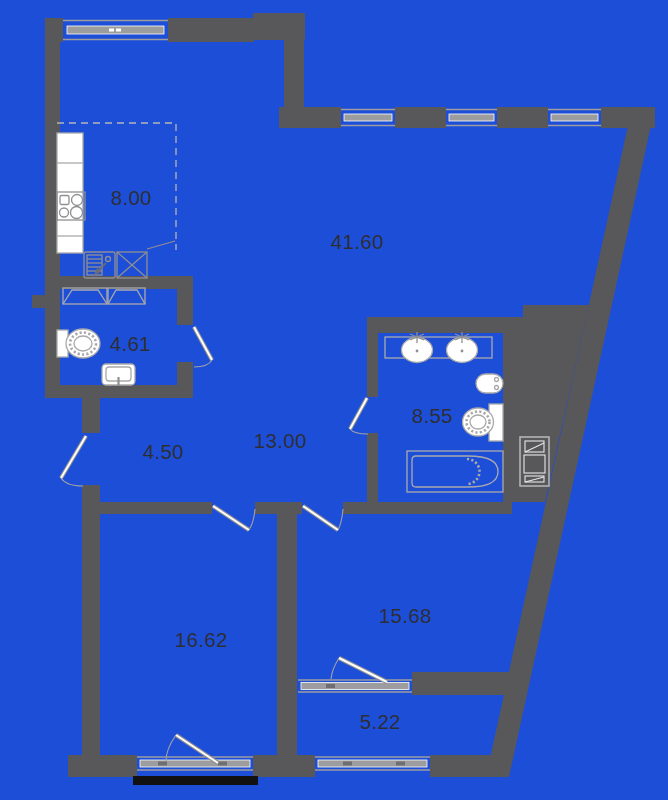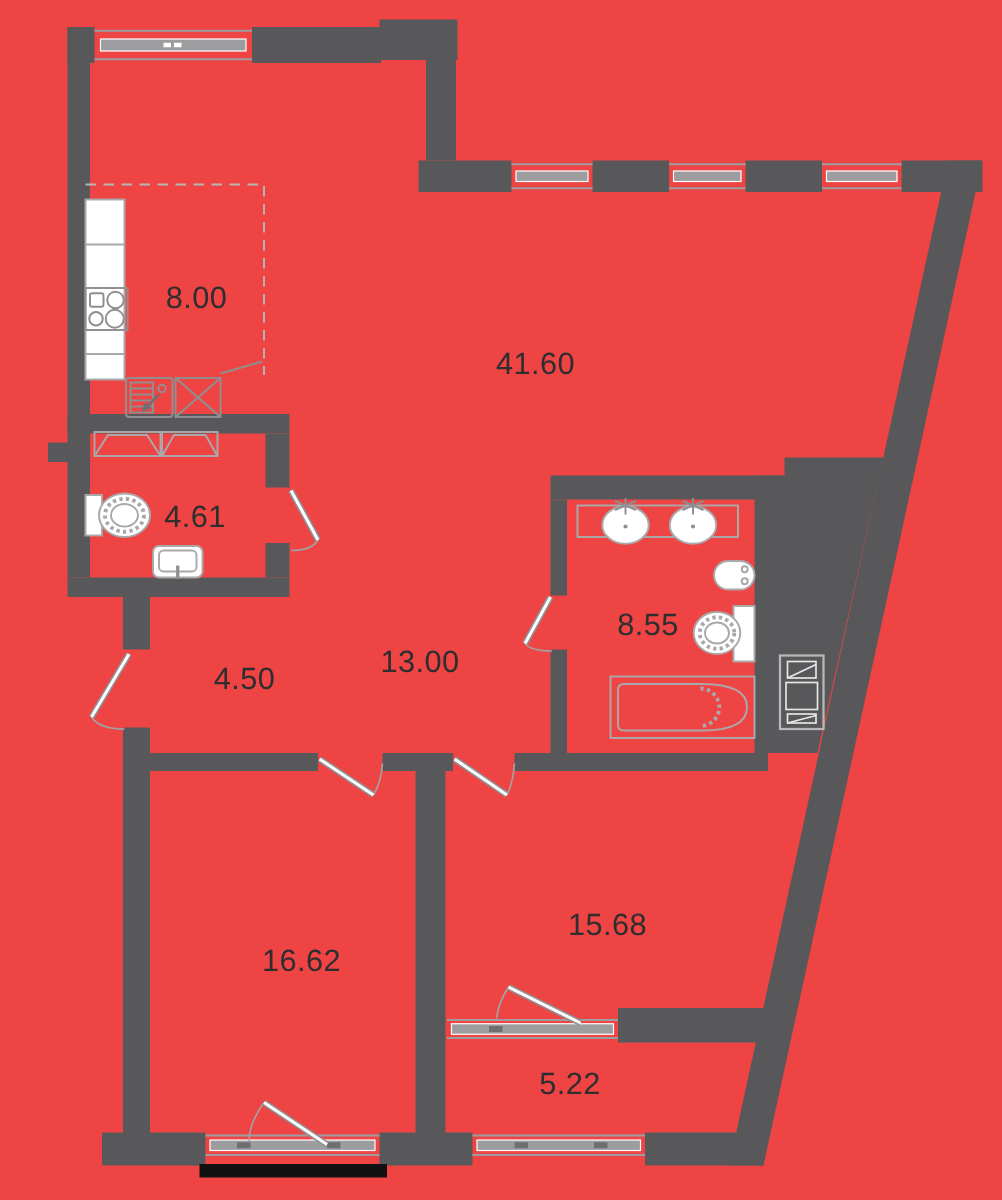--- a/index.html
+++ b/index.html
@@ -1,16 +1,16 @@
 <!DOCTYPE html>
 <html><head>
 <meta charset="utf-8">
 <style>
   html,body{margin:0;padding:0;background:#ffffff;}
-  #stage{position:relative;width:668px;height:800px;background:#ef4444;overflow:hidden;
+  #stage{position:relative;width:668px;height:800px;background:#1d4ed8;overflow:hidden;
          font-family:"Liberation Sans", sans-serif;}
   svg{position:absolute;left:0;top:0;}
   .wall{fill:#58585a;}
   .fx{fill:#ffffff;stroke:#a9a9ab;stroke-width:1.3;}
   .fxn{fill:none;stroke:#a9a9ab;stroke-width:1.3;}
   .fxd{fill:none;stroke:#8f8f91;stroke-width:1.3;}
   .winline{stroke:#9d9d9f;stroke-width:1.4;}
   .band{fill:#9d9d9f;stroke:#ffffff;stroke-width:0.8;}
   .leaf-o{stroke:#8f8f91;stroke-width:4.2;}
   .leaf-i{stroke:#ffffff;stroke-width:2;}

